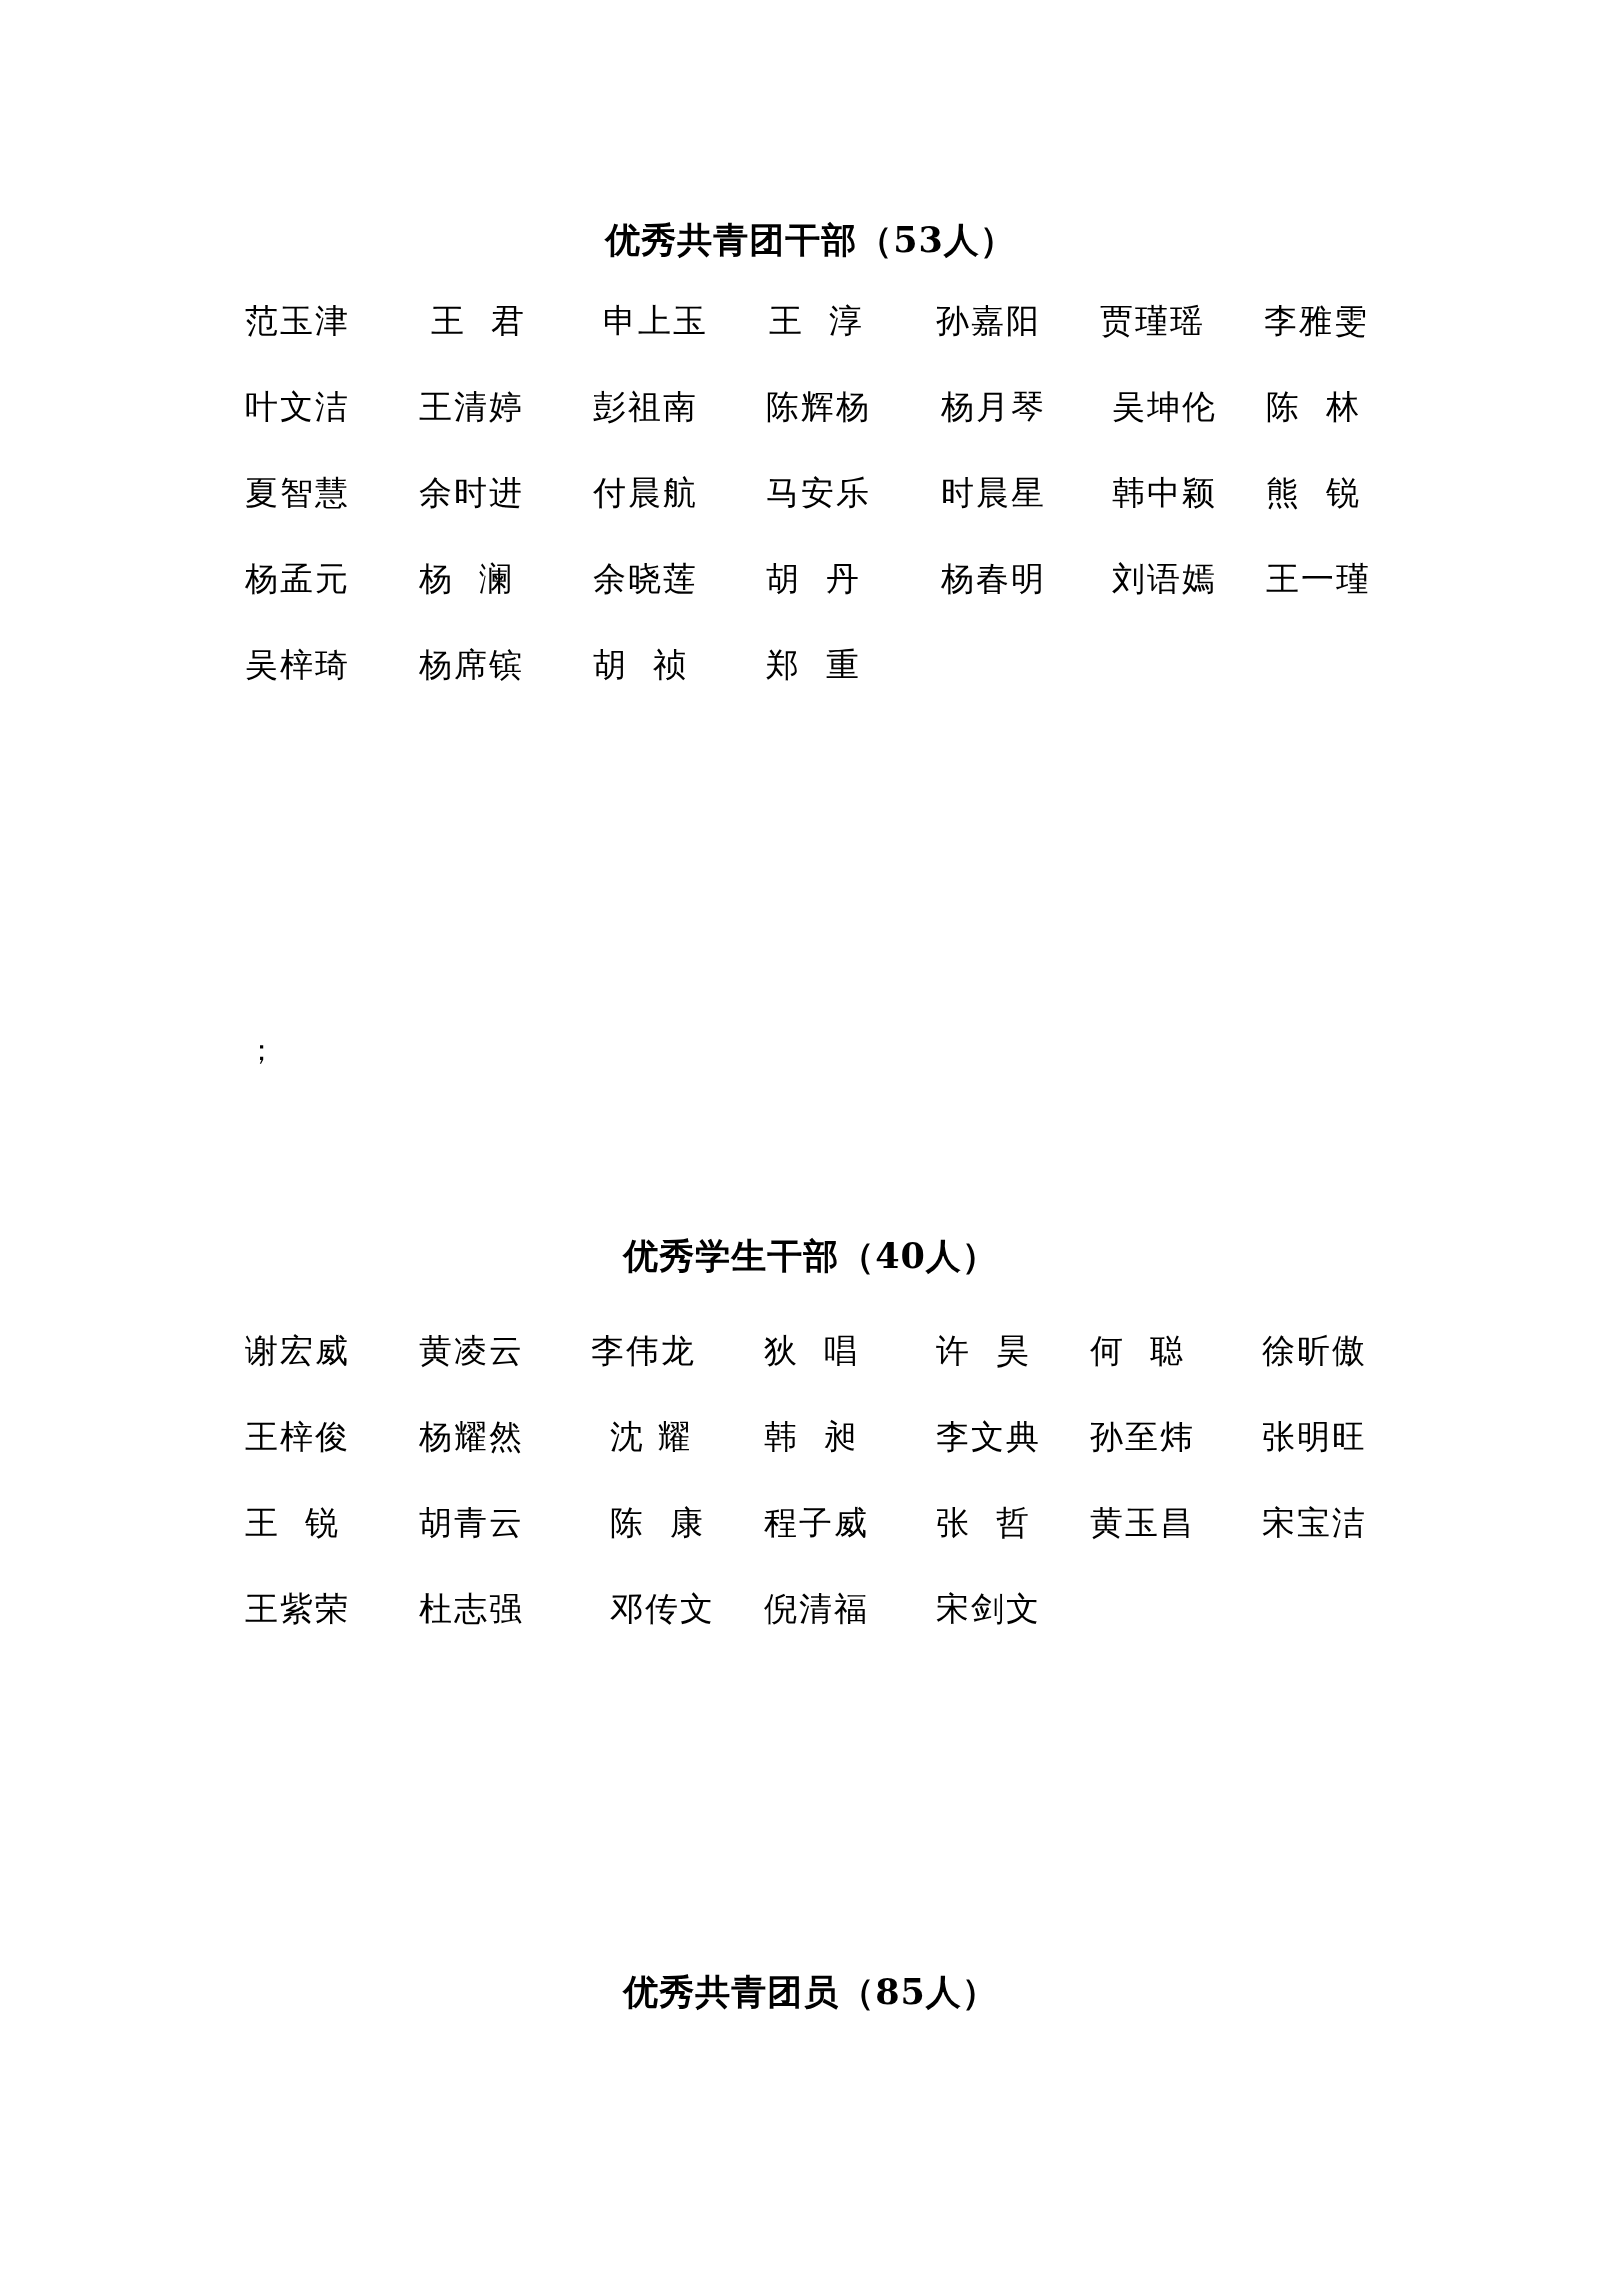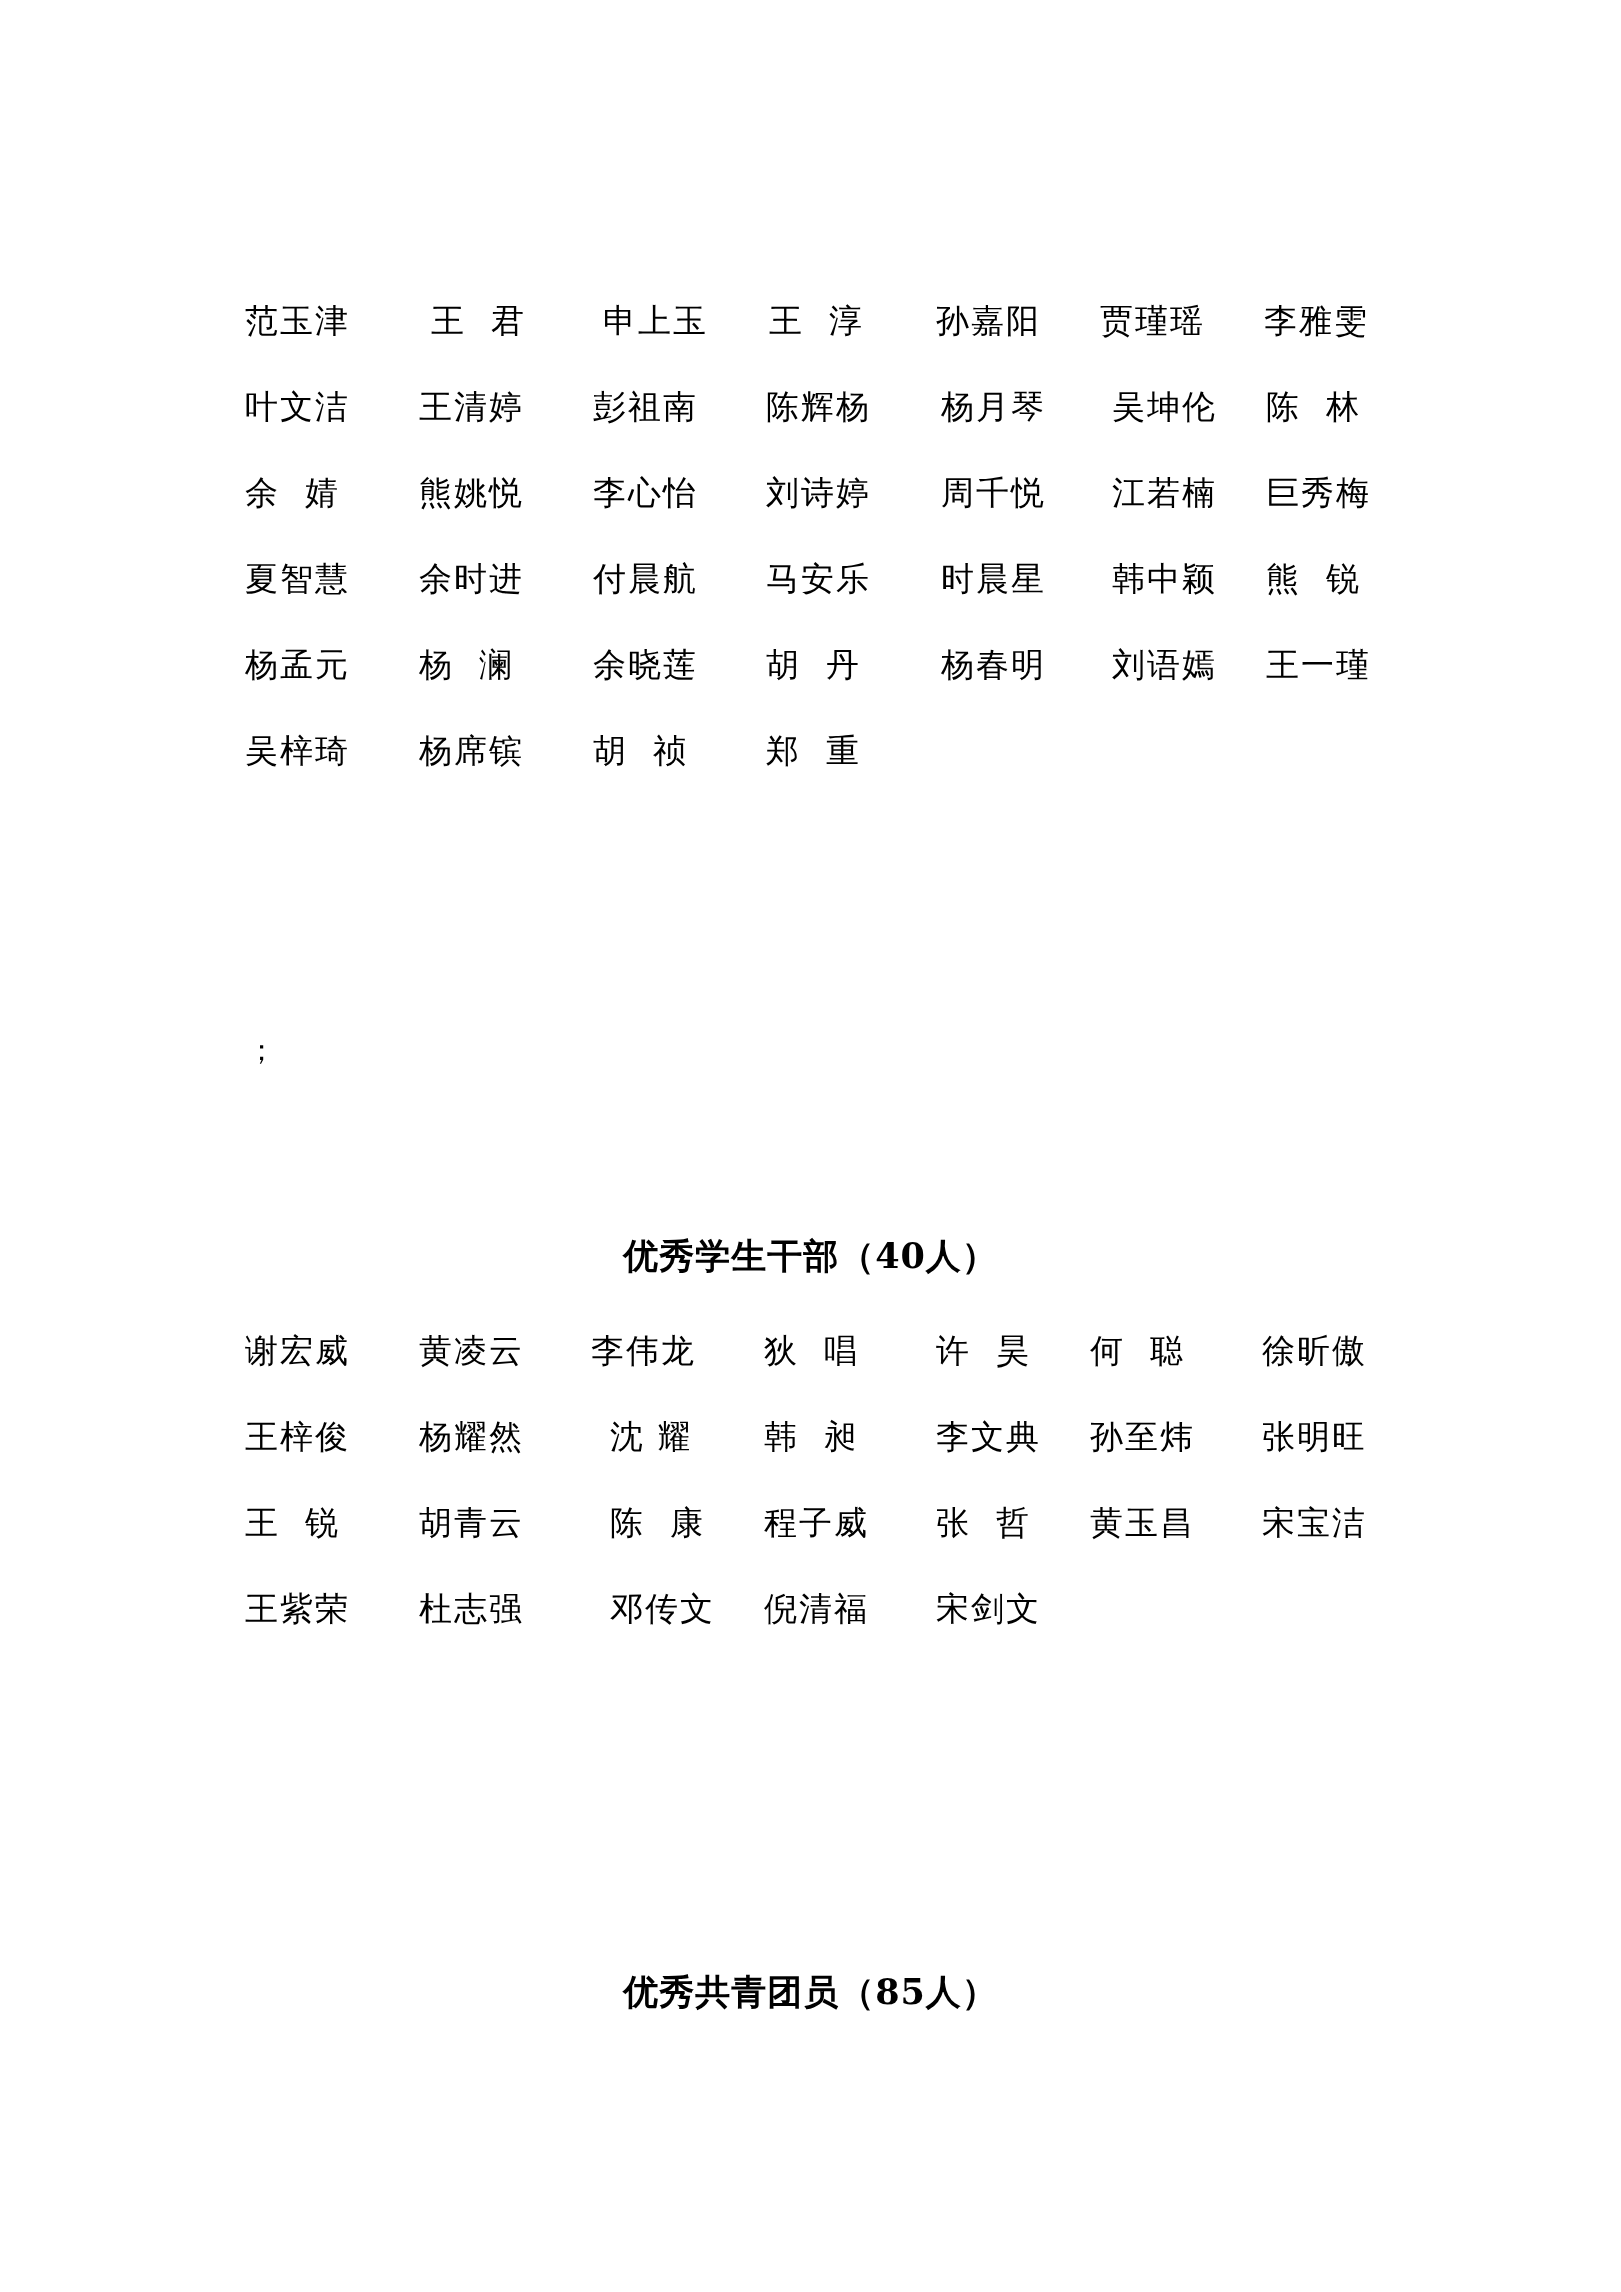--- a/index.html
+++ b/index.html
@@ -54,47 +54,39 @@
       top: 1031px;
       font-size: 29px;
       line-height: 39px;
     }
   </style>
 </head>
 <body>
 
 <div class="page">
 
+  <div class="section-title" style="top:218px;">优秀共青团干部（53人）</div>
   <div class="grid" style="top:299px;">
     <div class="row">
       <span class="name" style="left:0px">范玉津</span>
       <span class="name" style="left:186px">王  君</span>
       <span class="name" style="left:358px">申上玉</span>
       <span class="name" style="left:524px">王  淳</span>
       <span class="name" style="left:691px">孙嘉阳</span>
       <span class="name" style="left:855px">贾瑾瑶</span>
       <span class="name" style="left:1019px">李雅雯</span>
     </div>
     <div class="row">
       <span class="name" style="left:0px">叶文洁</span>
       <span class="name" style="left:174px">王清婷</span>
       <span class="name" style="left:348px">彭祖南</span>
       <span class="name" style="left:521px">陈辉杨</span>
       <span class="name" style="left:696px">杨月琴</span>
       <span class="name" style="left:867px">吴坤伦</span>
       <span class="name" style="left:1021px">陈  林</span>
-    </div>
-    <div class="row">
-      <span class="name" style="left:0px">余  婧</span>
-      <span class="name" style="left:174px">熊姚悦</span>
-      <span class="name" style="left:348px">李心怡</span>
-      <span class="name" style="left:521px">刘诗婷</span>
-      <span class="name" style="left:696px">周千悦</span>
-      <span class="name" style="left:867px">江若楠</span>
-      <span class="name" style="left:1021px">巨秀梅</span>
     </div>
     <div class="row">
       <span class="name" style="left:0px">夏智慧</span>
       <span class="name" style="left:174px">余时进</span>
       <span class="name" style="left:348px">付晨航</span>
       <span class="name" style="left:521px">马安乐</span>
       <span class="name" style="left:696px">时晨星</span>
       <span class="name" style="left:867px">韩中颖</span>
       <span class="name" style="left:1021px">熊  锐</span>
     </div>

